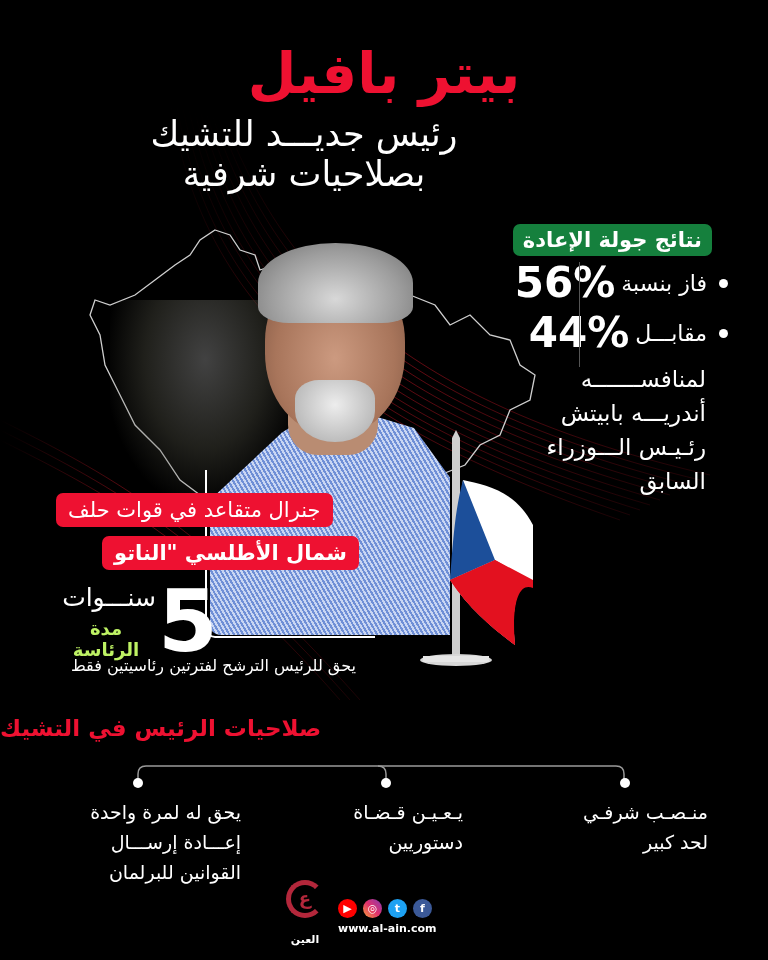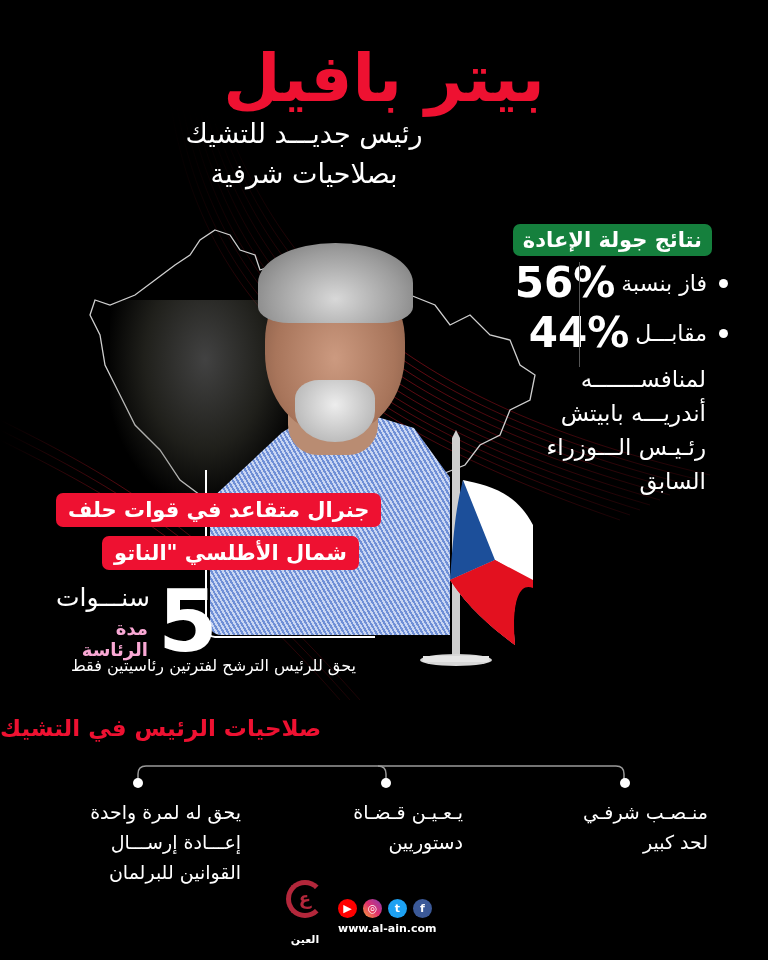--- a/index.html
+++ b/index.html
@@ -6,23 +6,23 @@
   html, body { width: 768px; height: 960px; background: #000; overflow: hidden; }
   body { font-family: "DejaVu Sans", sans-serif; color: #fff; position: relative; }
 
   .canvas { position: absolute; left: 0; top: 0; width: 768px; height: 960px; background: #000; overflow: hidden; }
 
   
   .waves { position: absolute; left: 0; top: 0; width: 768px; height: 720px; pointer-events: none; }
 
   
   .title { position: absolute; top: 46px; left: 0; width: 768px; text-align: center;
-           font-size: 66px; font-weight: bold; color: #ee1131; line-height: 1; letter-spacing: -1px; }
+           font-size: 56px; font-weight: bold; color: #ee1131; line-height: 1; letter-spacing: -1px; }
   .subtitle { position: absolute; top: 114px; left: 0; width: 608px; text-align: center;
-              font-size: 27px; line-height: 40px; color: #fff; }
+              font-size: 35px; line-height: 40px; color: #fff; }
 
   
   .map { position: absolute; left: 80px; top: 225px; width: 460px; height: 310px; }
 
   
   .ghost { position: absolute; left: 110px; top: 300px; width: 190px; height: 200px;
            background: radial-gradient(ellipse at 50% 30%, rgba(120,120,120,0.55) 0%, rgba(70,70,60,0.45) 45%, rgba(0,0,0,0) 75%); }
 
   
   .portrait { position: absolute; left: 210px; top: 235px; width: 240px; height: 400px;
@@ -60,28 +60,28 @@
               font-size: 23px; line-height: 34px; color: #fff; }
 
   
   .succ { position: absolute; left: 530px; top: 528px; width: 195px; height: 160px; border-radius: 50%;
           background: radial-gradient(ellipse at 40% 40%, #6d0614 0%, #55040f 70%, #3a020a 100%); }
   .succ .head { position: absolute; top: 13px; left: 0; width: 100%; text-align: center; font-size: 19px; font-weight: bold; color: #ee1131; }
   .succ .body { position: absolute; top: 40px; left: 0; width: 100%; text-align: center; font-size: 20px; line-height: 29px; color: #fff; }
 
   
   .gen1 { position: absolute; left: 56px; top: 493px; height: 34px; line-height: 34px; padding: 0 12px;
-          background: #ee1131; font-size: 21px; font-weight: bold; color: #fff; border-radius: 7px; }
+          background: #ee1131; font-size: 21px; font-weight: normal; color: #fff; border-radius: 7px; }
   .gen2 { position: absolute; left: 102px; top: 536px; height: 34px; line-height: 34px; padding: 0 12px;
           background: #ee1131; font-size: 21px; font-weight: bold; color: #fff; border-radius: 7px; }
 
   
   .term-num { position: absolute; left: 158px; top: 578px; font-size: 86px; font-weight: bold; color: #fff; line-height: 1; }
-  .term-unit { position: absolute; left: 56px; top: 584px; width: 100px; text-align: left; font-size: 25px; color: #fff; line-height: 1.1; }
-  .term-lbl { position: absolute; left: 48px; top: 618px; width: 100px; text-align: right; font-size: 18px; font-weight: bold; color: #f9a8d4; }
+  .term-unit { position: absolute; left: 56px; top: 584px; width: 100px; text-align: right; font-size: 25px; color: #fff; line-height: 1.1; }
+  .term-lbl { position: absolute; left: 56px; top: 618px; width: 100px; text-align: center; font-size: 18px; font-weight: bold; color: #bef264; }
   .term-note { position: absolute; left: 56px; top: 656px; width: 300px; text-align: right; font-size: 16px; color: #fff; }
 
   
   .powers-title { position: absolute; top: 715px; left: 0; width: 656px; text-align: left;
                   font-size: 23px; font-weight: bold; color: #ee1131; }
   .connector { position: absolute; left: 120px; top: 760px; width: 530px; height: 40px; }
   .power { position: absolute; top: 797px; text-align: right; font-size: 19px; line-height: 30px; color: #fff; }
   .power.p1 { right: 60px; width: 180px; }
   .power.p2 { right: 305px; width: 150px; }
   .power.p3 { right: 527px; width: 190px; }

